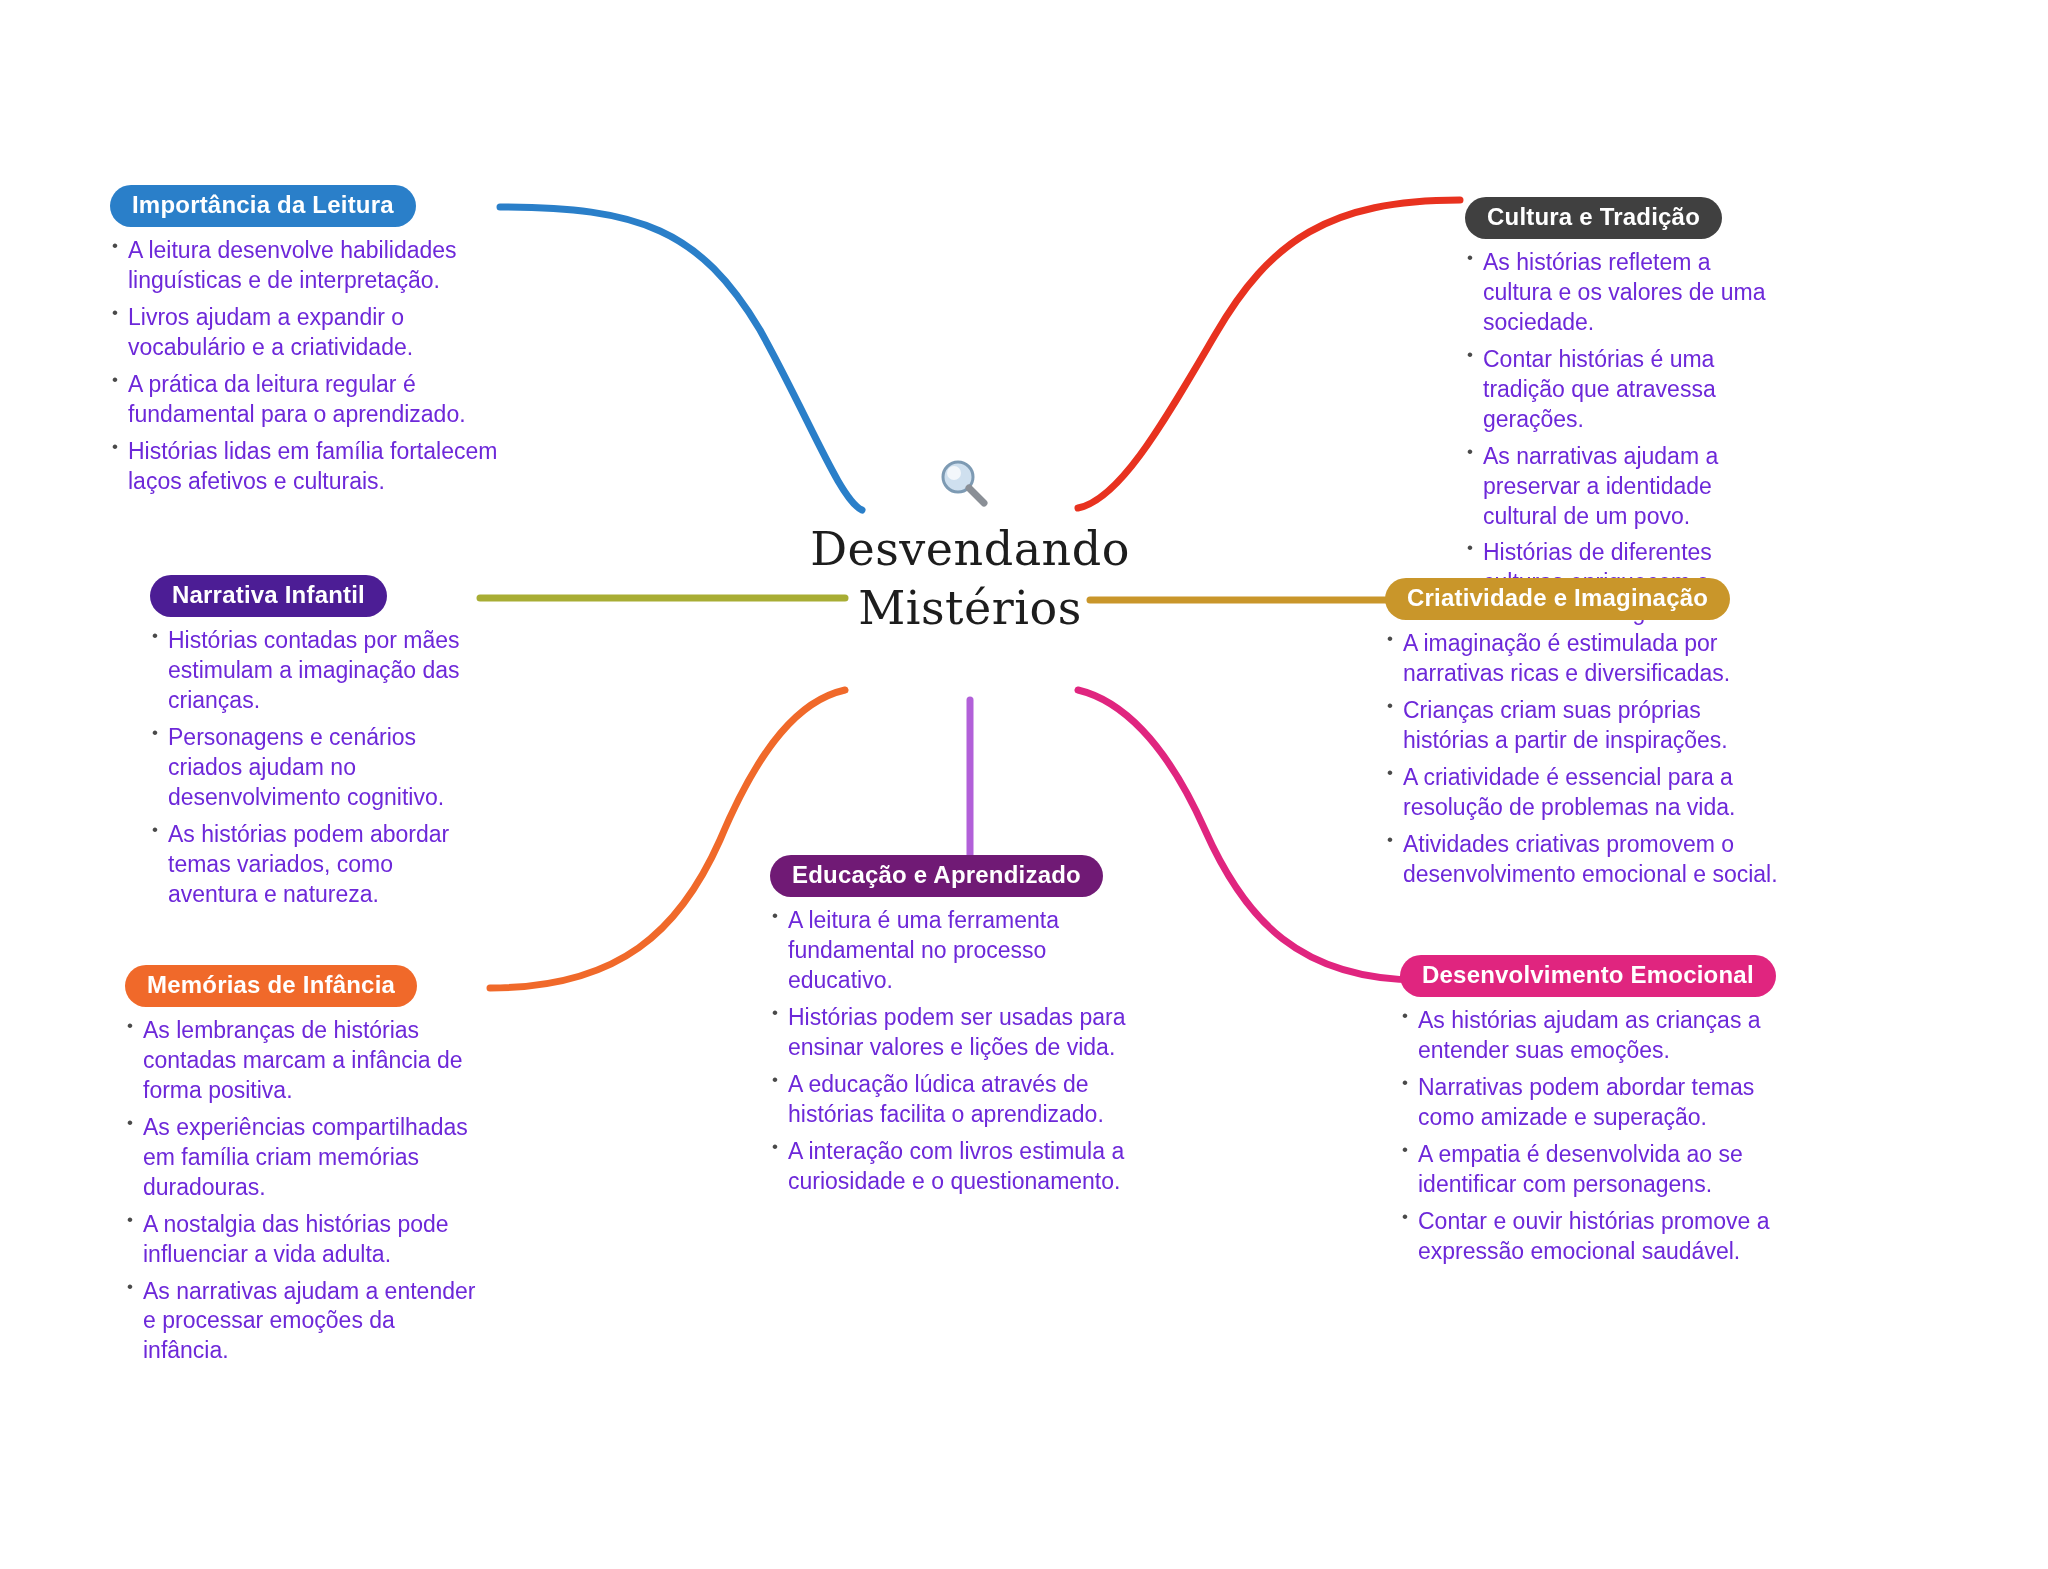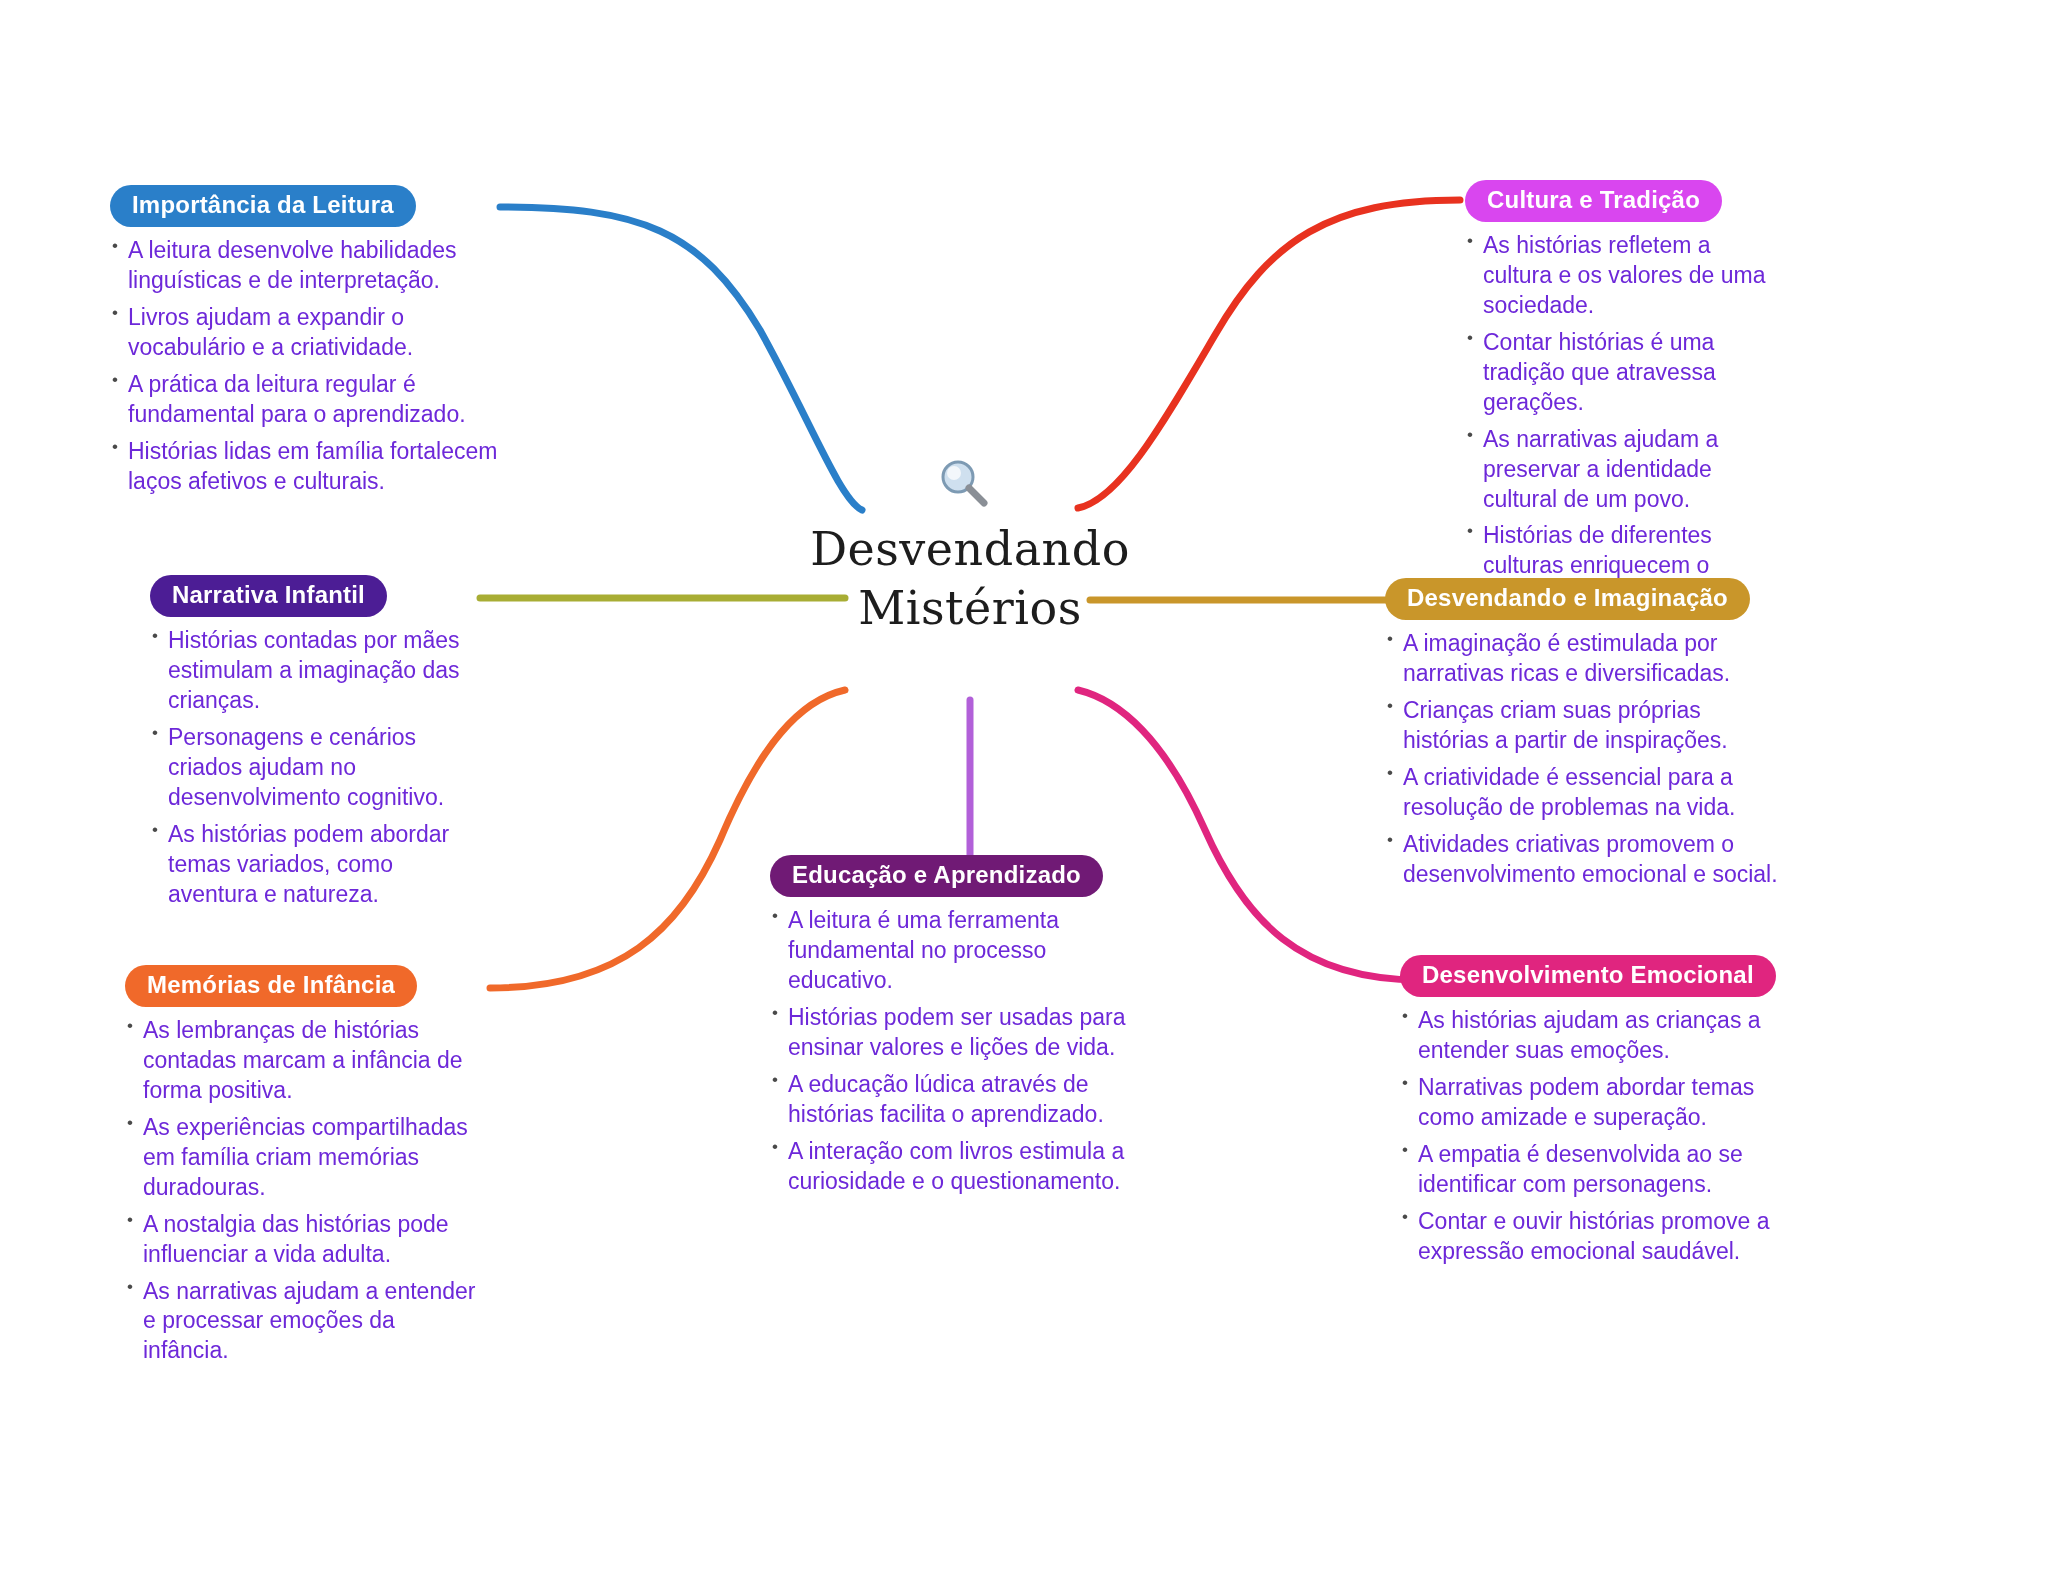--- a/index.html
+++ b/index.html
@@ -151,31 +151,31 @@
     <div class="node-pill" style="background:#f0692a;">Memórias de Infância</div>
     <ul class="node-items">
       <li>As lembranças de histórias contadas marcam a infância de forma positiva.</li>
       <li>As experiências compartilhadas em família criam memórias duradouras.</li>
       <li>A nostalgia das histórias pode influenciar a vida adulta.</li>
       <li>As narrativas ajudam a entender e processar emoções da infância.</li>
     </ul>
   </div>
 
   <div class="node" id="n-cultura">
-    <div class="node-pill" style="background:#d946ef;">Cultura e Tradição</div>
+    <div class="node-pill" style="background:#404040;margin-top:17px;">Cultura e Tradição</div>
     <ul class="node-items">
       <li>As histórias refletem a cultura e os valores de uma sociedade.</li>
       <li>Contar histórias é uma tradição que atravessa gerações.</li>
       <li>As narrativas ajudam a preservar a identidade cultural de um povo.</li>
       <li>Histórias de diferentes culturas enriquecem o conhecimento global.</li>
     </ul>
   </div>
 
   <div class="node" id="n-criatividade">
-    <div class="node-pill" style="background:#c9962a;">Desvendando e Imaginação</div>
+    <div class="node-pill" style="background:#c9962a;">Criatividade e Imaginação</div>
     <ul class="node-items">
       <li>A imaginação é estimulada por narrativas ricas e diversificadas.</li>
       <li>Crianças criam suas próprias histórias a partir de inspirações.</li>
       <li>A criatividade é essencial para a resolução de problemas na vida.</li>
       <li>Atividades criativas promovem o desenvolvimento emocional e social.</li>
     </ul>
   </div>
 
   <div class="node" id="n-desenvolvimento">
     <div class="node-pill" style="background:#e0257f;">Desenvolvimento Emocional</div>

